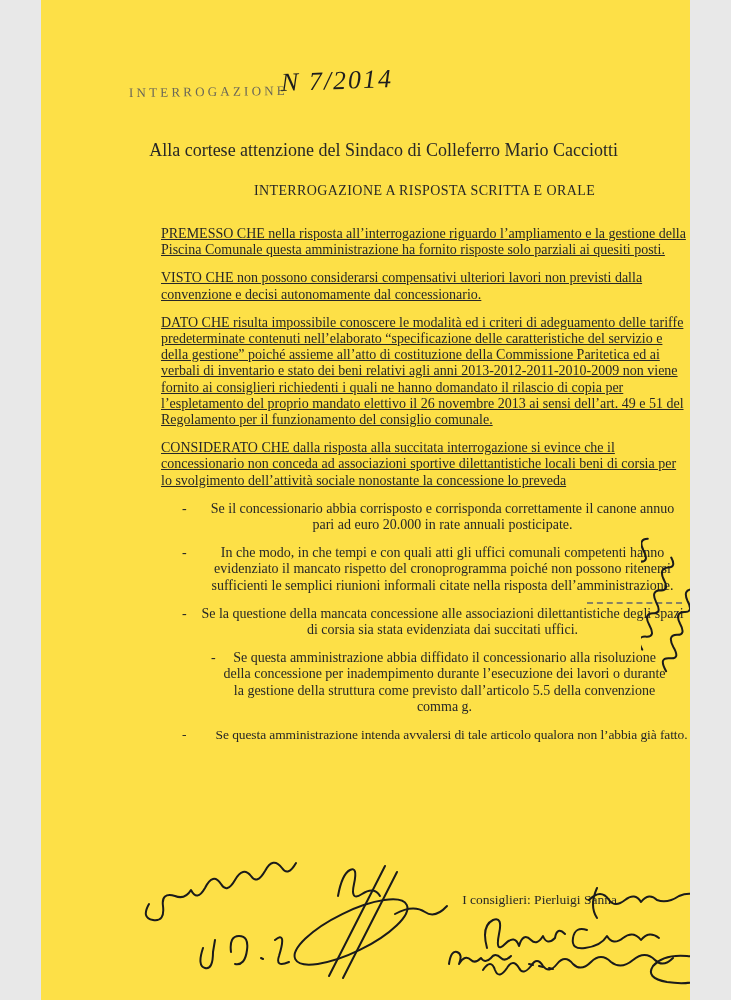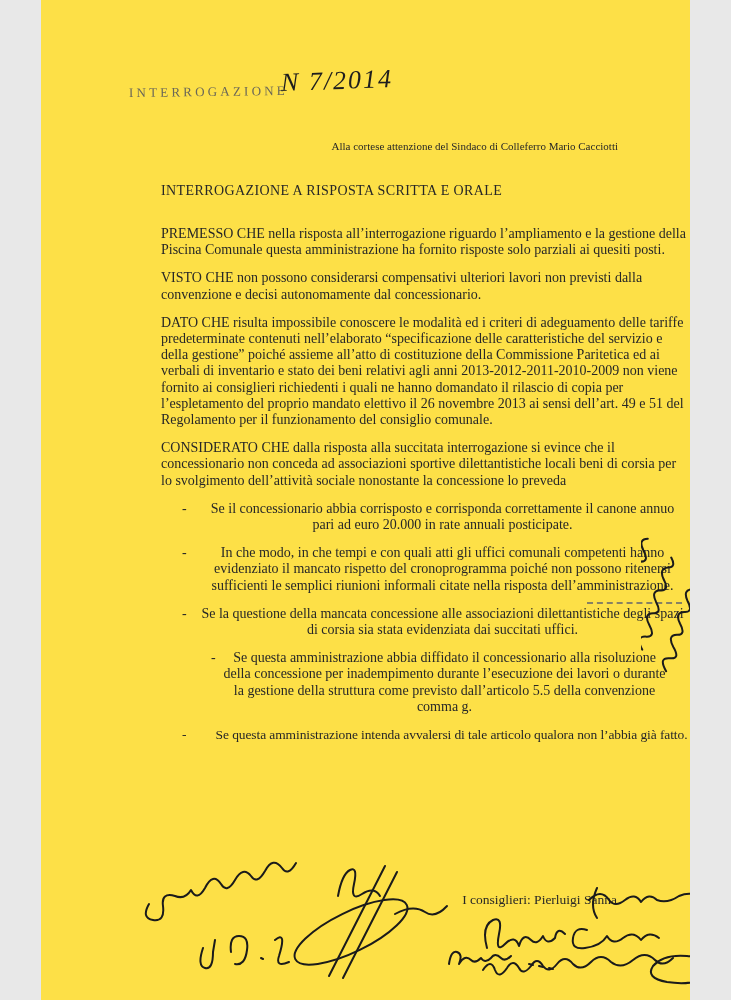--- a/index.html
+++ b/index.html
@@ -11,31 +11,31 @@
   .stamp{
     position:absolute;left:88px;top:84px;font-size:13px;letter-spacing:3.2px;
     color:#5a5a5a;transform:rotate(-0.8deg);opacity:.9;
   }
   .hand-number{
     position:absolute;left:240px;top:66px;font-size:26px;font-style:italic;
     color:#1e1e1e;letter-spacing:2px;transform:rotate(-2deg);
     font-family:"Liberation Serif", serif;
   }
   .recipient{
-    position:absolute;top:140px;left:0;right:72px;text-align:right;font-size:11px;
+    position:absolute;top:140px;left:0;right:72px;text-align:right;font-size:18px;
   }
   .doc-title{
-    position:absolute;top:183px;left:120px;width:527px;
+    position:absolute;top:183px;left:120px;width:527px;text-align:center;
     font-size:14px;letter-spacing:.4px;font-family:Liberation Serif, serif;
   }
   .body-copy{
     position:absolute;top:226px;left:120px;width:527px;font-size:14px;
     line-height:16.2px;
   }
-  .body-copy p{margin:0 0 12px 0;}
+  .body-copy p{margin:0 0 12px 0;text-decoration:underline;}
   .req-heading{text-align:center;margin:2px 0 16px 0;letter-spacing:.3px;}
   .req{position:relative;text-align:center;padding:0 4px 0 40px;margin:0 0 12px 0;}
   .req .dash{position:absolute;left:21px;top:0;}
   .req.indent{padding-left:62px;padding-right:22px;}
   .req.indent .dash{left:50px;}
   .req.oneline{white-space:nowrap;font-size:13.5px;letter-spacing:-0.1px;padding-right:0;margin-right:-14px;}
   .dash-sep{
     position:absolute;left:546px;top:602px;width:95px;height:0;
     border-top:2px dashed #6a6a6a;opacity:.8;
   }

